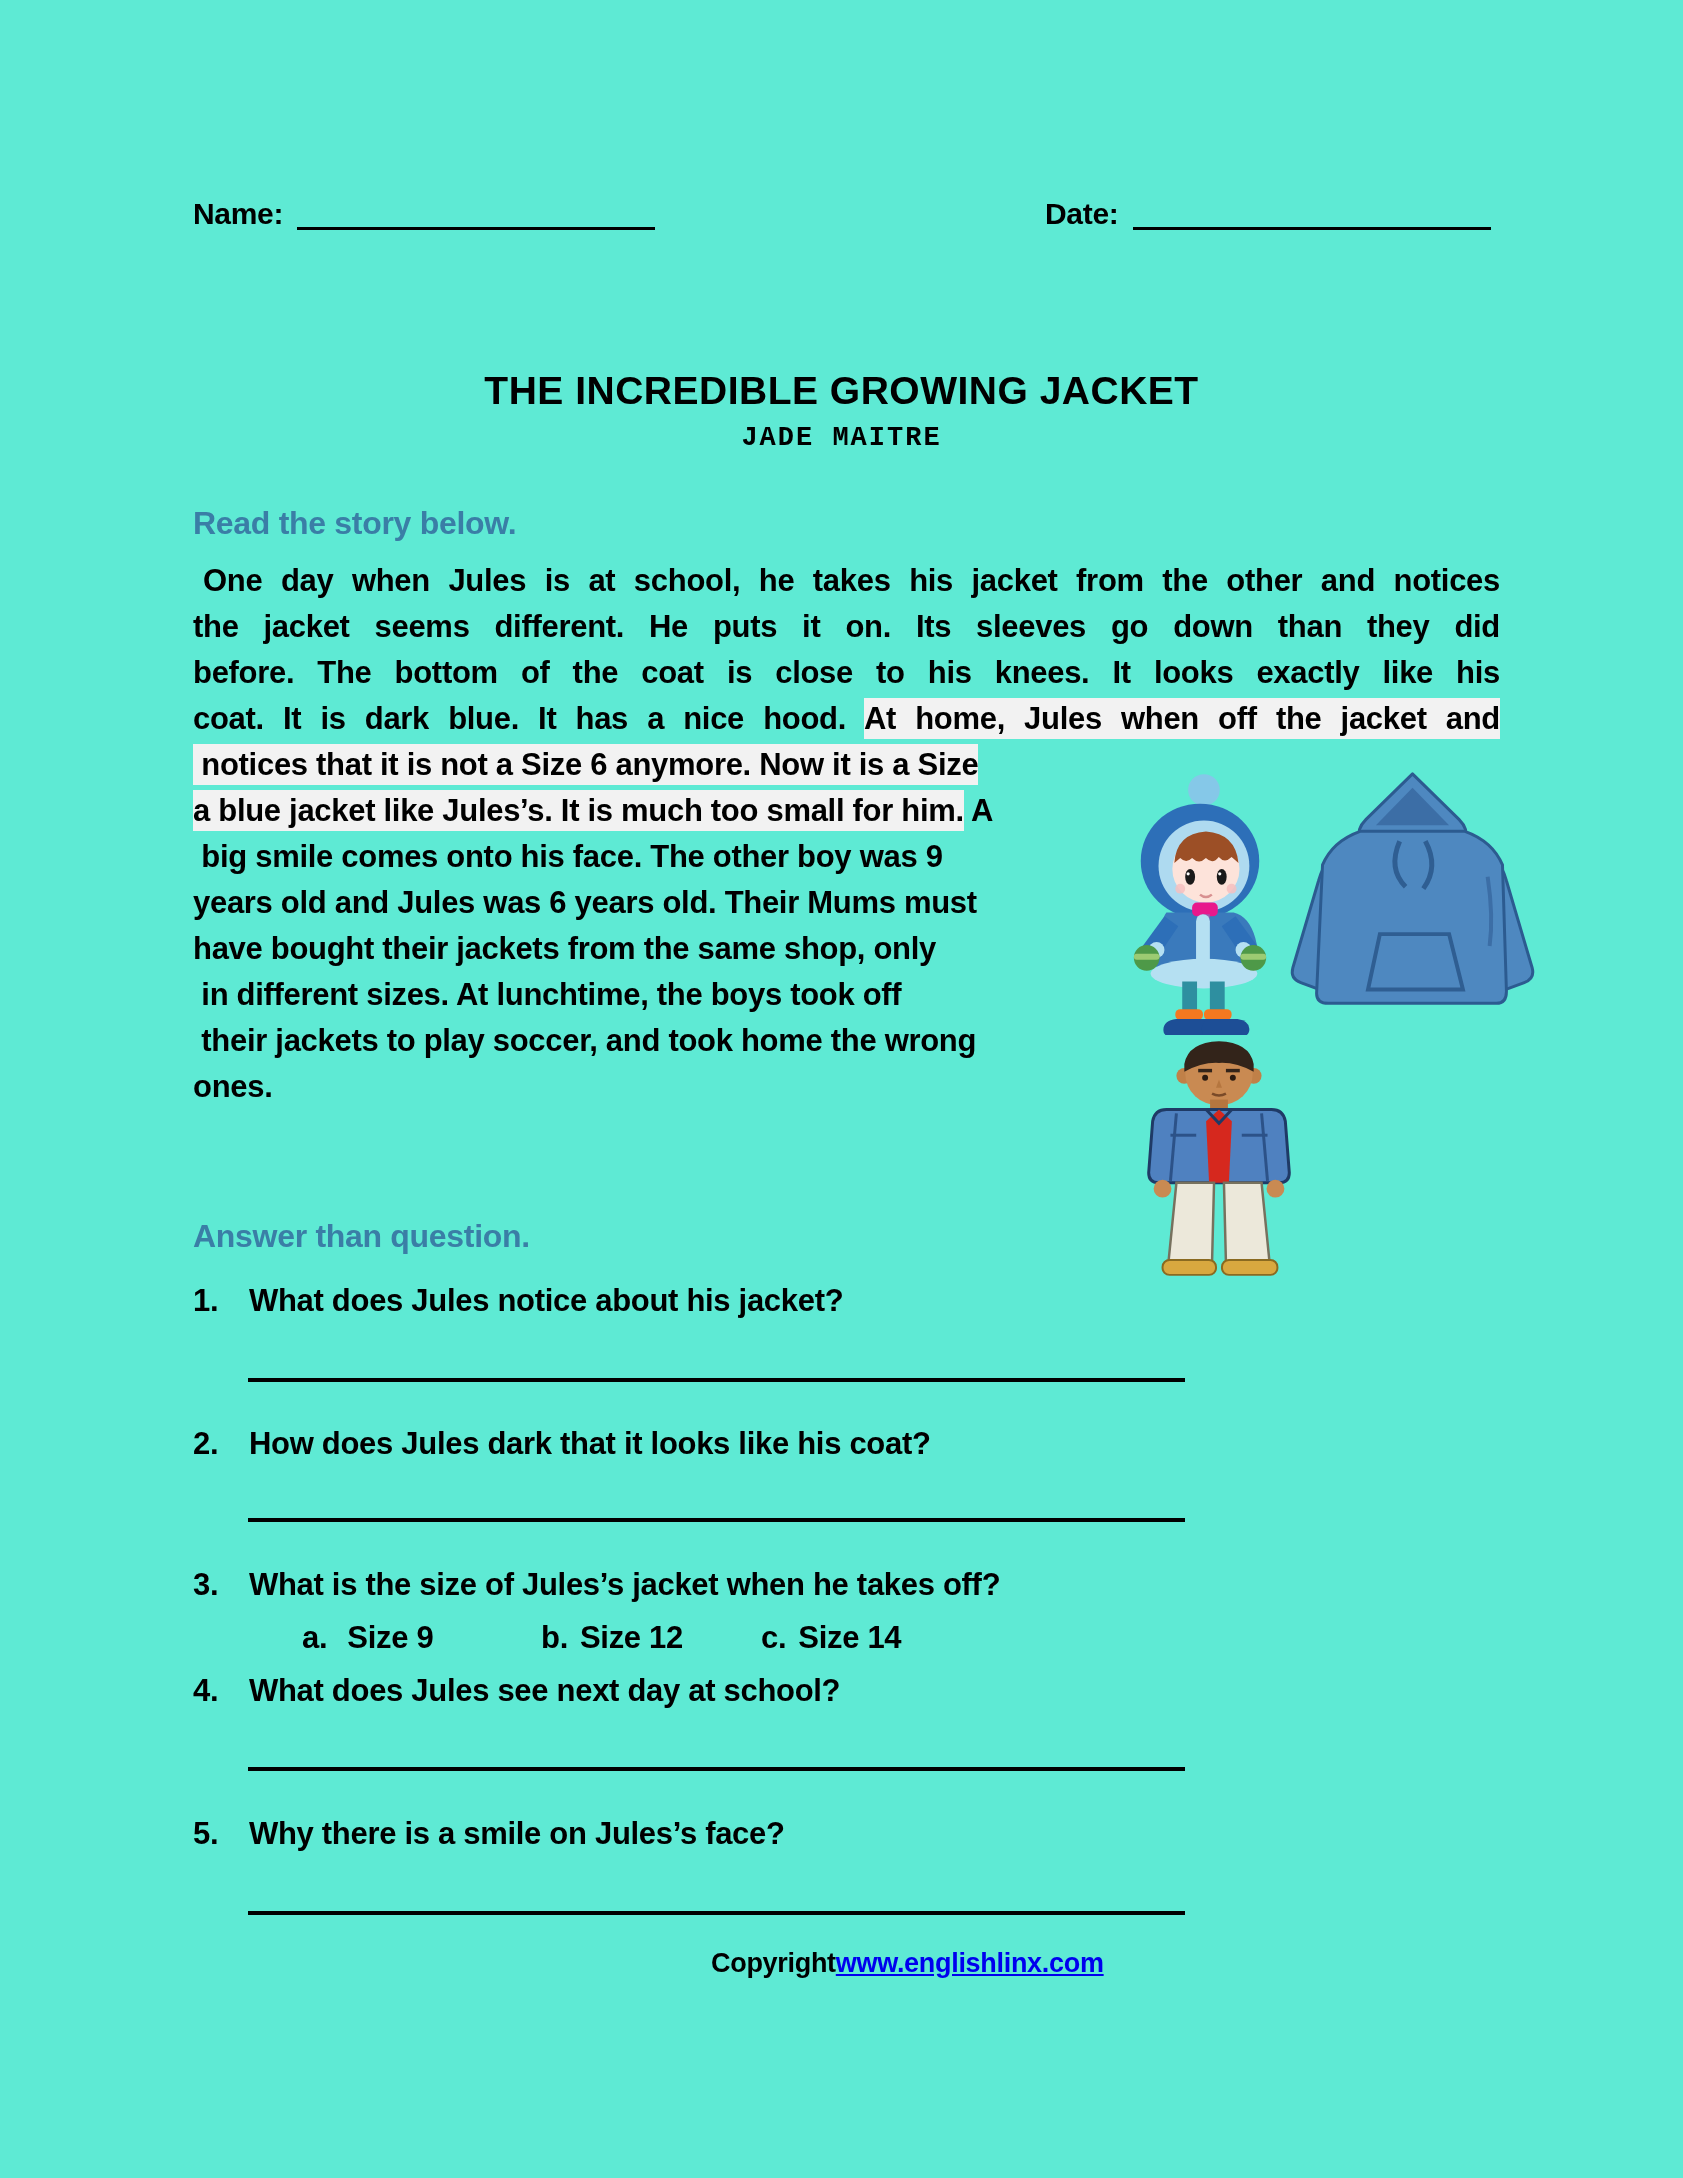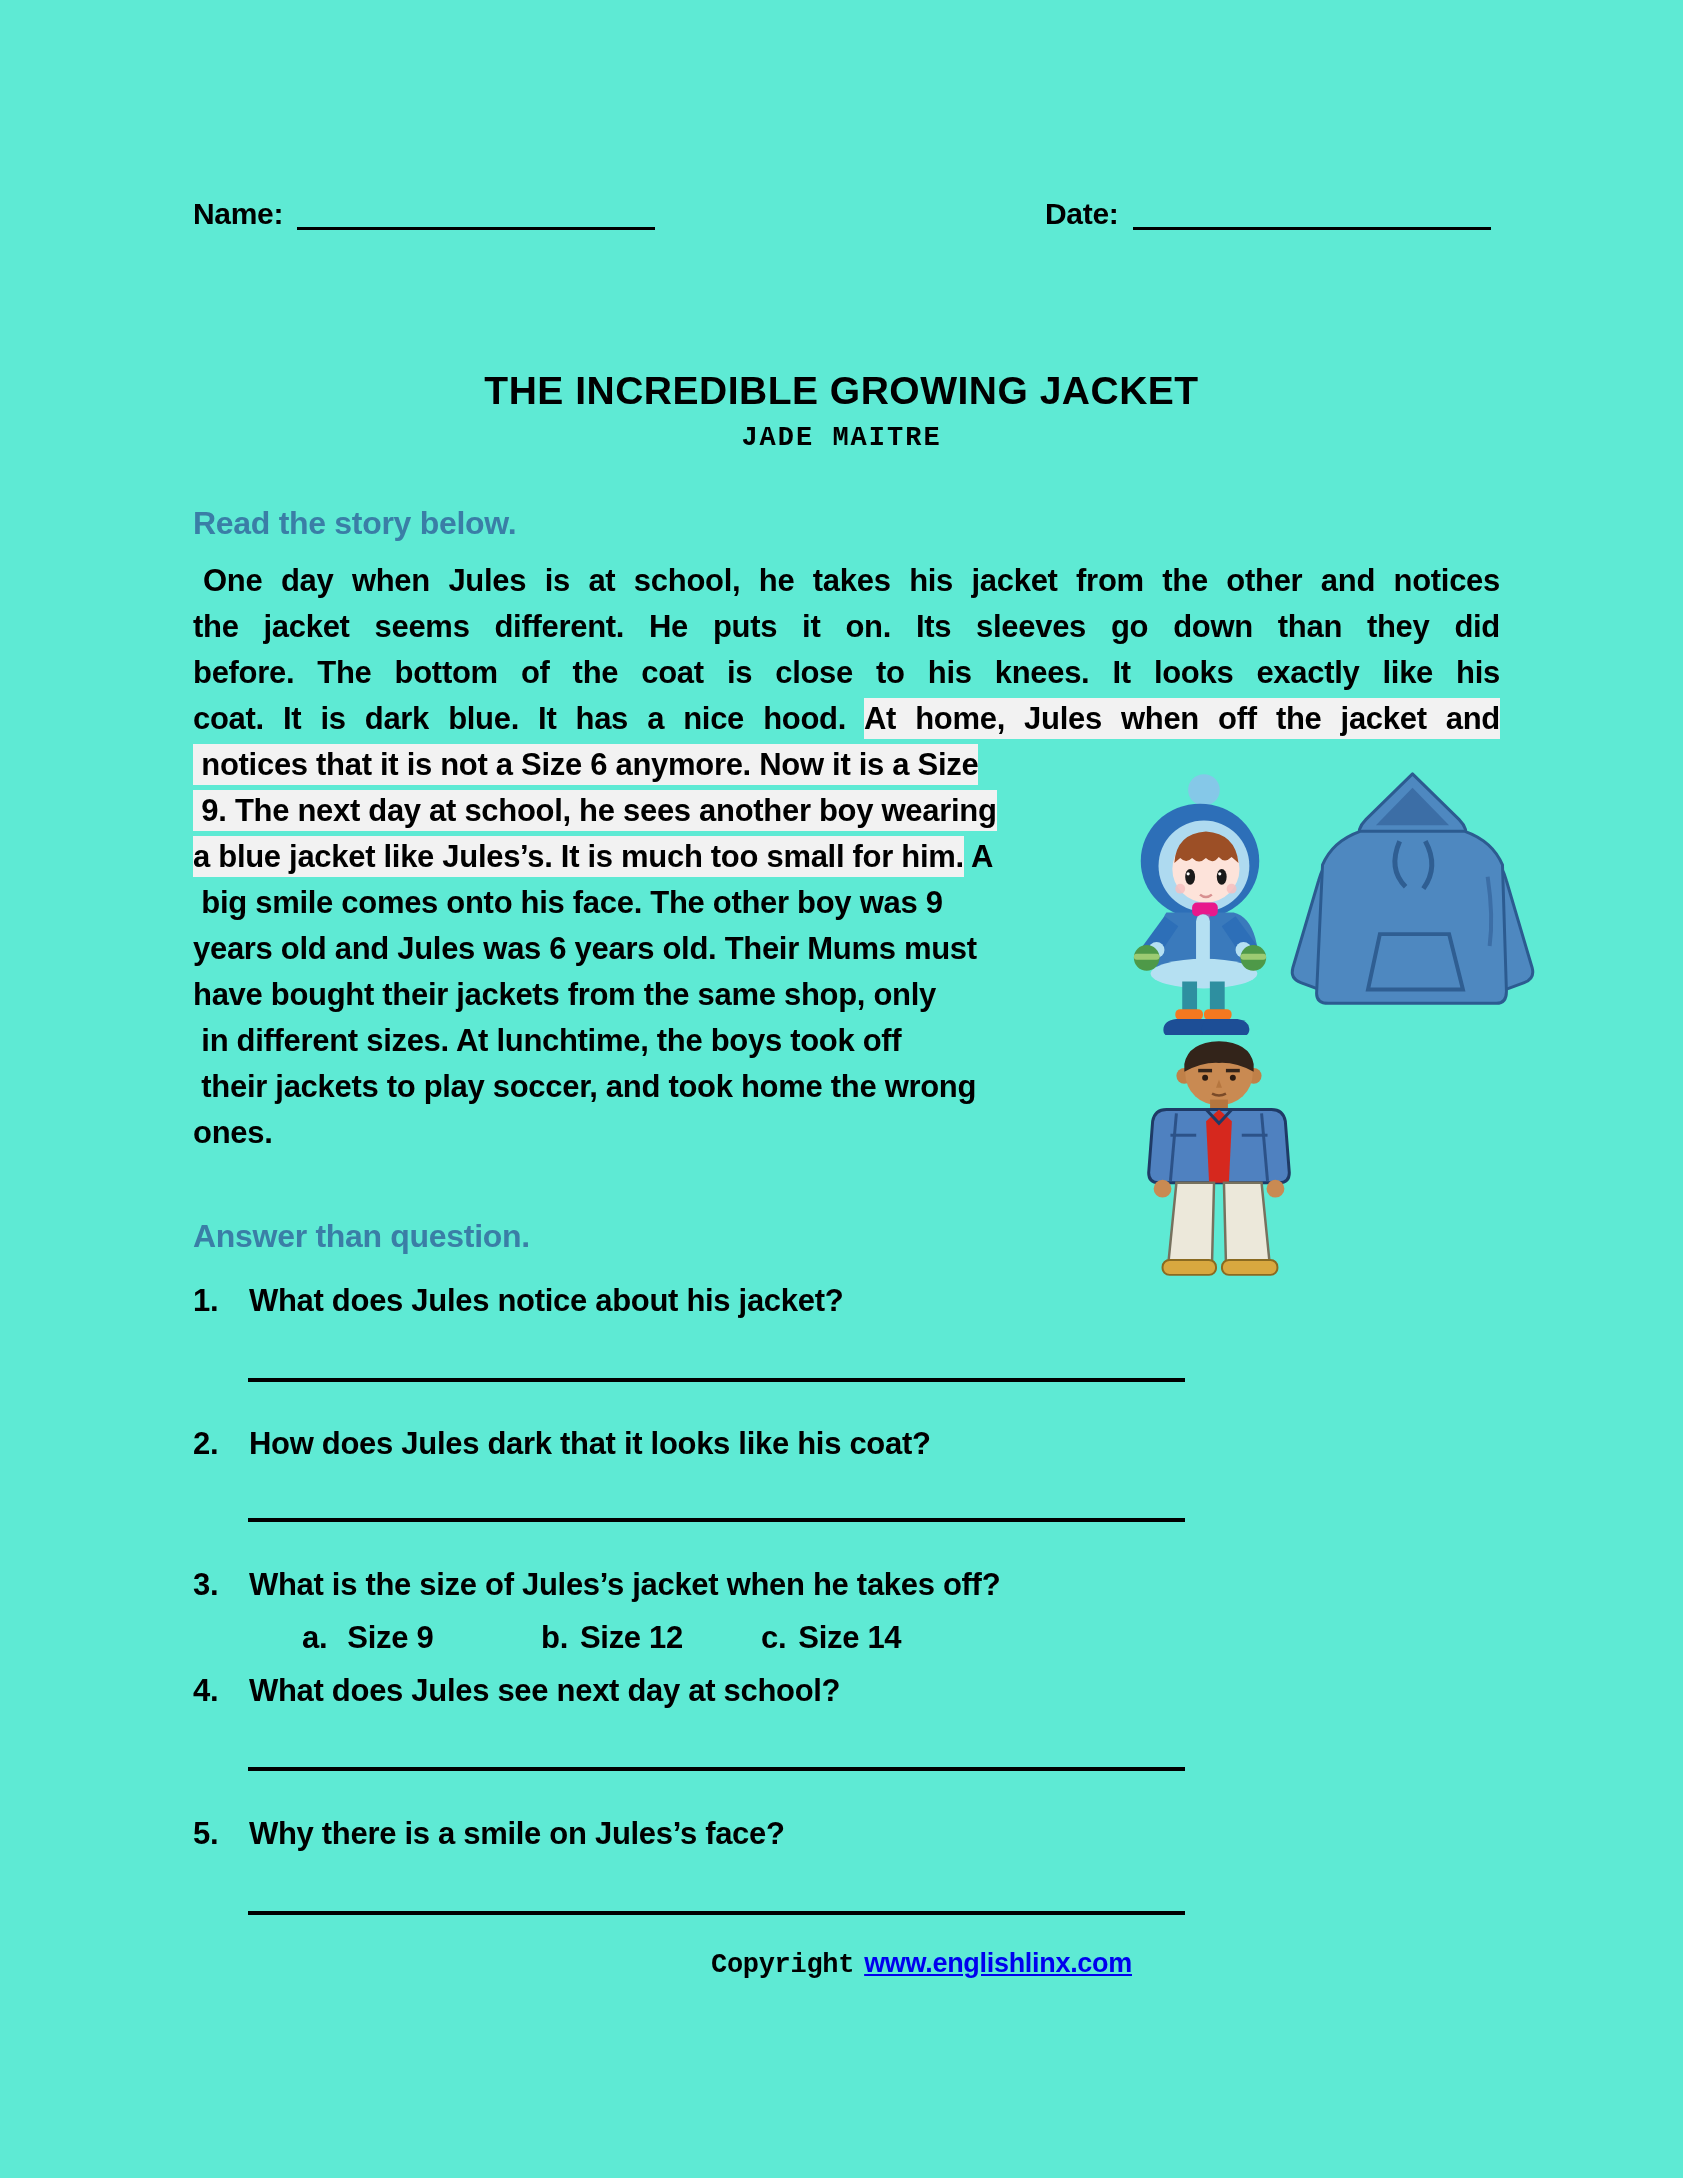--- a/index.html
+++ b/index.html
@@ -50,21 +50,21 @@
   .q1{top:1278px;} .q2{top:1421px;} .q3{top:1562px;} .q4{top:1668px;} .q5{top:1811px;}
   .options{position:absolute;top:1615px;left:0;width:1683px;font-size:31px;line-height:46px;}
   .option{position:absolute;white-space:nowrap;}
   .opt-a{left:302px;} .opt-b{left:541px;} .opt-c{left:761px;}
   .opt-label{margin-right:12px;}
   .opt-a .opt-label{margin-right:20px;}
   .answer-line{position:absolute;left:248px;width:937px;height:4px;background:#000;}
   .al-1{top:1378px;} .al-2{top:1518px;} .al-3{top:1767px;} .al-4{top:1911px;}
   
   .footer{position:absolute;top:1946px;left:711px;font-size:27px;line-height:34px;white-space:nowrap;}
-  .copyright-label{margin-right:10px;font-family:Liberation Mono, monospace;}
+  .copyright-label{}
   .copyright-link{color:#0000EE;text-decoration:underline;cursor:pointer;}
 </style>
 </head>
 <body>
 
 <div class="page">
 
   <div class="field-row">
     <div class="field field-name">
       <span>Name:</span><span class="blank-line"></span>
@@ -78,21 +78,20 @@
   <div class="story-author">JADE MAITRE</div>
 
   <div class="section-heading read-heading">Read the story below.</div>
 
   <div class="story">
       <div class="story-line justified"><span> One day when Jules is at school, he takes his jacket from the other and notices</span></div>
       <div class="story-line justified"><span>the jacket seems different. He puts it on. Its sleeves go down than they did</span></div>
       <div class="story-line justified"><span>before. The bottom of the coat is close to his knees.  It looks exactly like his</span></div>
       <div class="story-line justified"><span>coat. It is dark blue. It has a nice hood. </span><span class="hl">At home, Jules when off the jacket and</span></div>
       <div class="story-line"><span class="hl"> notices that it is not a Size 6 anymore. Now it is a Size</span></div>
-      <div class="story-line"><span class="hl"> 9. The next day at school, he sees another boy wearing</span></div>
       <div class="story-line"><span class="hl">a blue jacket like Jules’s. It is much too small for him.</span><span> A</span></div>
       <div class="story-line"><span> big smile comes onto his face. The other boy was 9</span></div>
       <div class="story-line"><span>years old and Jules was 6 years old. Their Mums must</span></div>
       <div class="story-line"><span>have bought their jackets from the same shop, only</span></div>
       <div class="story-line"><span> in different sizes. At lunchtime, the boys took off</span></div>
       <div class="story-line"><span> their jackets to play soccer, and took home the wrong</span></div>
       <div class="story-line"><span>ones.</span></div>
     </div>
 
   <div class="illus illus-winter-child">

